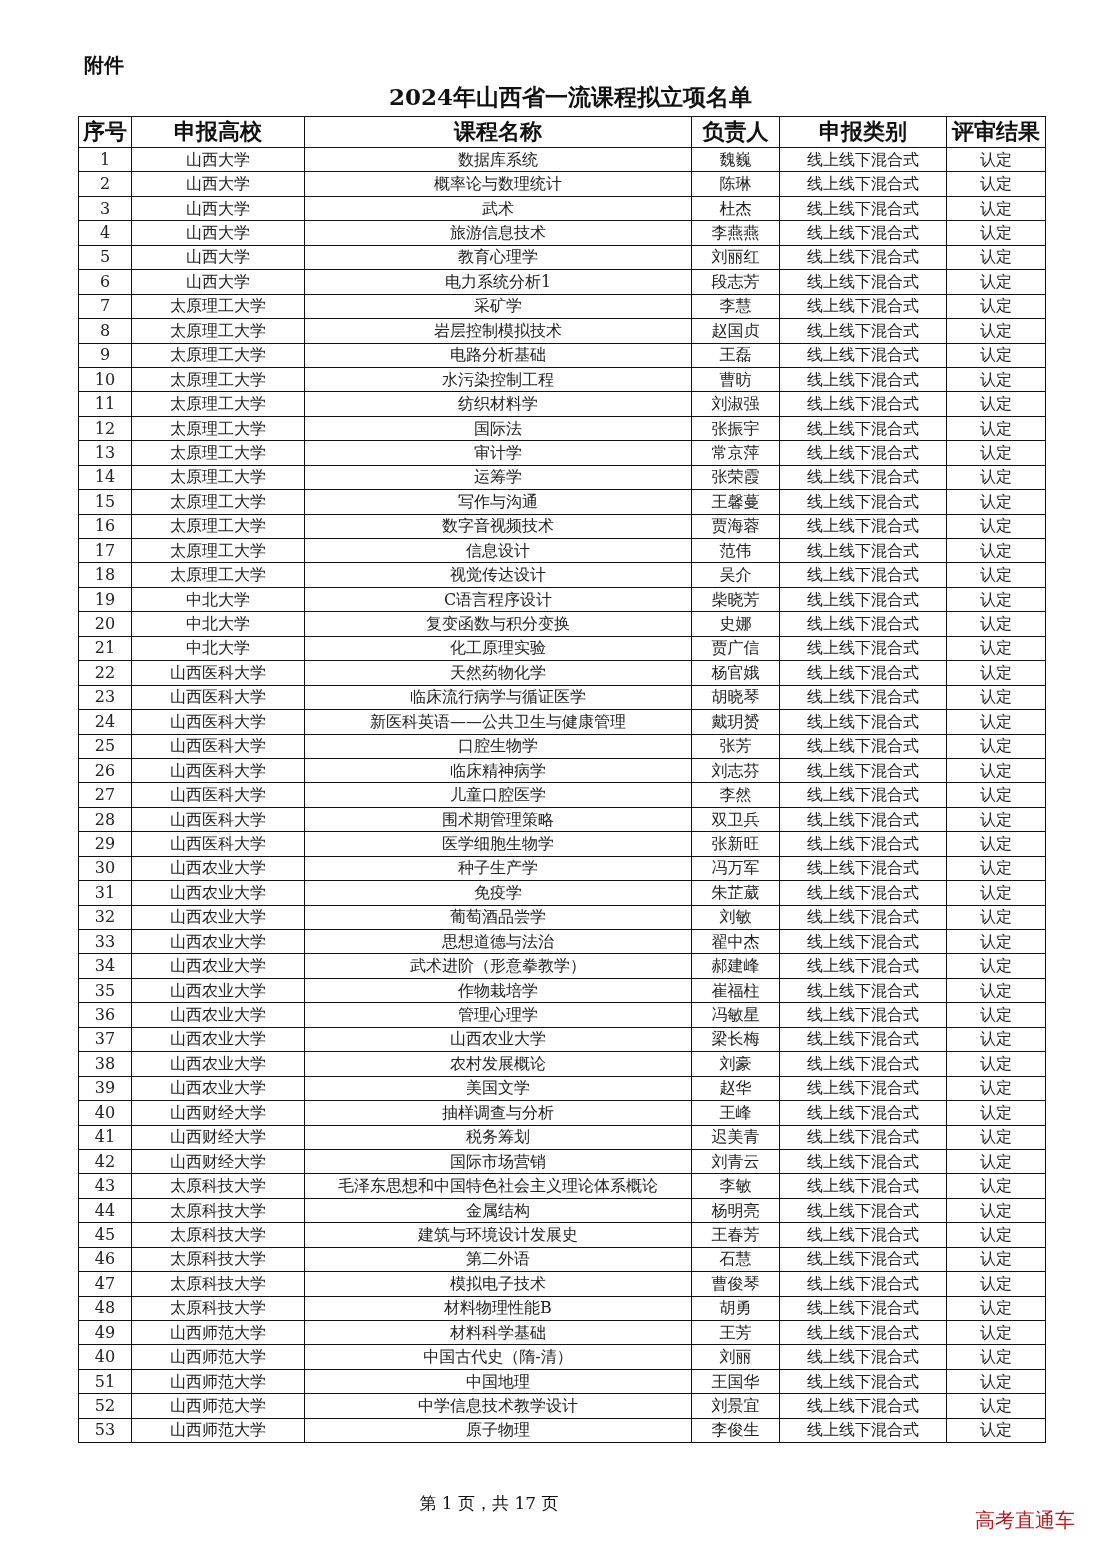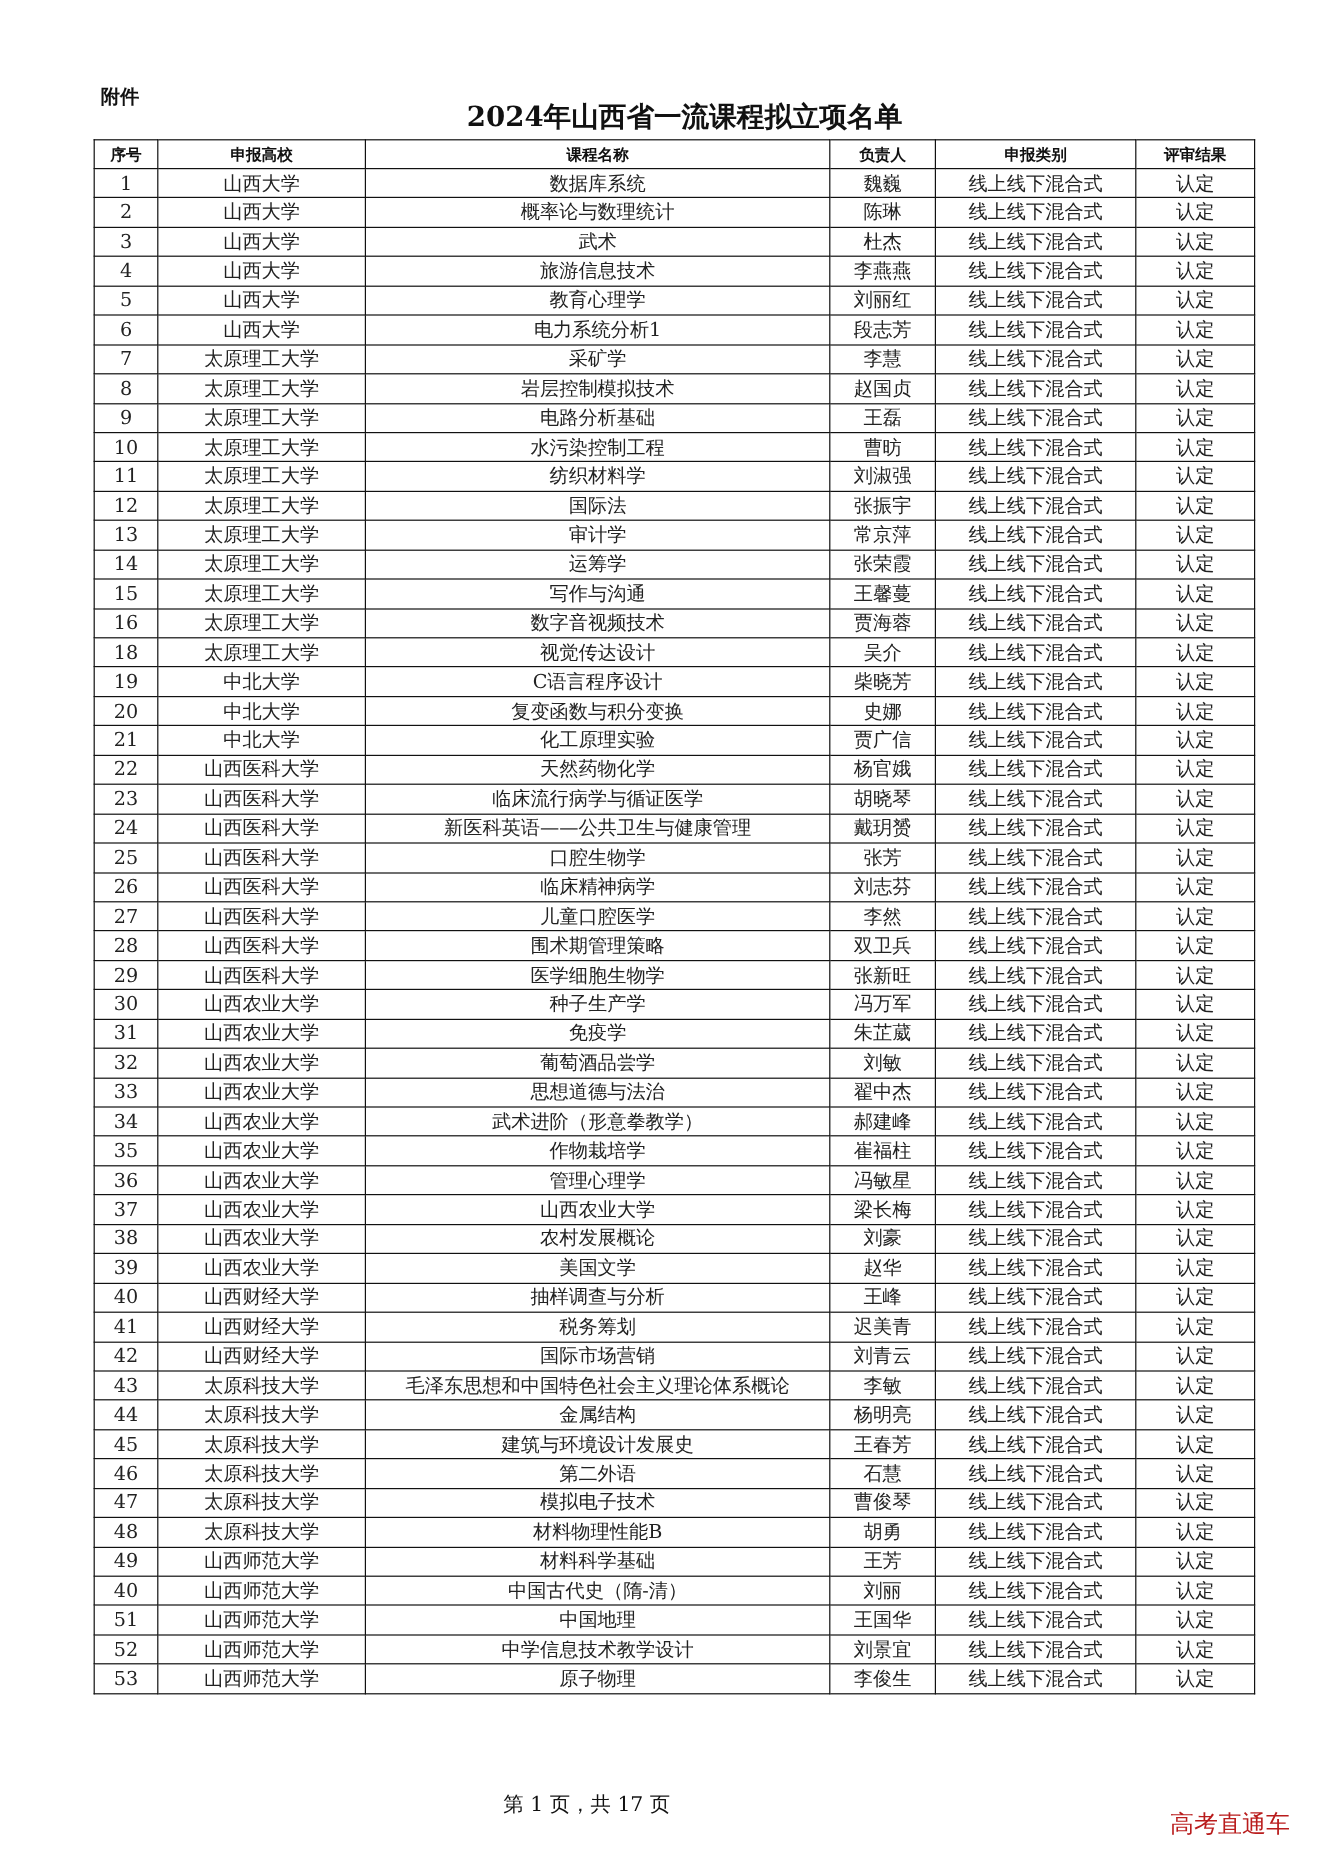--- a/index.html
+++ b/index.html
@@ -1,26 +1,26 @@
 <!DOCTYPE html>
 <html><head>
 <meta charset="utf-8">
 <style>
   html, body { margin: 0; padding: 0; background: #ffffff; }
   body { width: 1103px; height: 1559px; position: relative; overflow: hidden;
          font-family: "DejaVu Serif", "Liberation Serif", serif; color: #111; }
-  .attachment { position: absolute; left: 84px; top: 71px; font-size: 16px; font-weight: bold;
+  .attachment { position: absolute; left: 84px; top: 52px; font-size: 20px; font-weight: bold;
                 font-family: "DejaVu Sans", "Liberation Sans", sans-serif; }
   .title { position: absolute; left: 0; width: 1103px; top: 82px; text-align: center;
            font-size: 23px; font-weight: bold; letter-spacing: 0px; margin-left: 19px; }
   table.list { position: absolute; left: 78px; top: 116px; border-collapse: collapse;
                table-layout: fixed; width: 967px; }
   table.list th, table.list td { border: 1.5px solid #111; padding: 0; text-align: center;
                white-space: nowrap; overflow: hidden; }
-  table.list th { height: 23px; font-size: 13px; font-weight: bold;
+  table.list th { height: 23px; font-size: 22px; font-weight: bold;
                font-family: Liberation Sans, sans-serif; }
   table.list td { height: 23.45px; font-size: 16px; line-height: 22px; color: #222; }
   col.c1 { width: 53px; } col.c2 { width: 173px; } col.c3 { width: 387px; }
   col.c4 { width: 88px; } col.c5 { width: 167px; } col.c6 { width: 99px; }
   .footer { position: absolute; left: 0; width: 978px; top: 1492px; text-align: center;
             font-size: 17px; }
   .watermark { position: absolute; right: 28px; top: 1507px; font-size: 20px; color: #b91c1c;
                font-family: "DejaVu Sans", "Liberation Sans", sans-serif; }
 </style>
 </head>
@@ -171,20 +171,28 @@
       </tr>
       <tr>
         <td>16</td>
         <td>太原理工大学</td>
         <td>数字音视频技术</td>
         <td>贾海蓉</td>
         <td>线上线下混合式</td>
         <td>认定</td>
       </tr>
       <tr>
+        <td>17</td>
+        <td>太原理工大学</td>
+        <td>信息设计</td>
+        <td>范伟</td>
+        <td>线上线下混合式</td>
+        <td>认定</td>
+      </tr>
+      <tr>
         <td>18</td>
         <td>太原理工大学</td>
         <td>视觉传达设计</td>
         <td>吴介</td>
         <td>线上线下混合式</td>
         <td>认定</td>
       </tr>
       <tr>
         <td>19</td>
         <td>中北大学</td>

